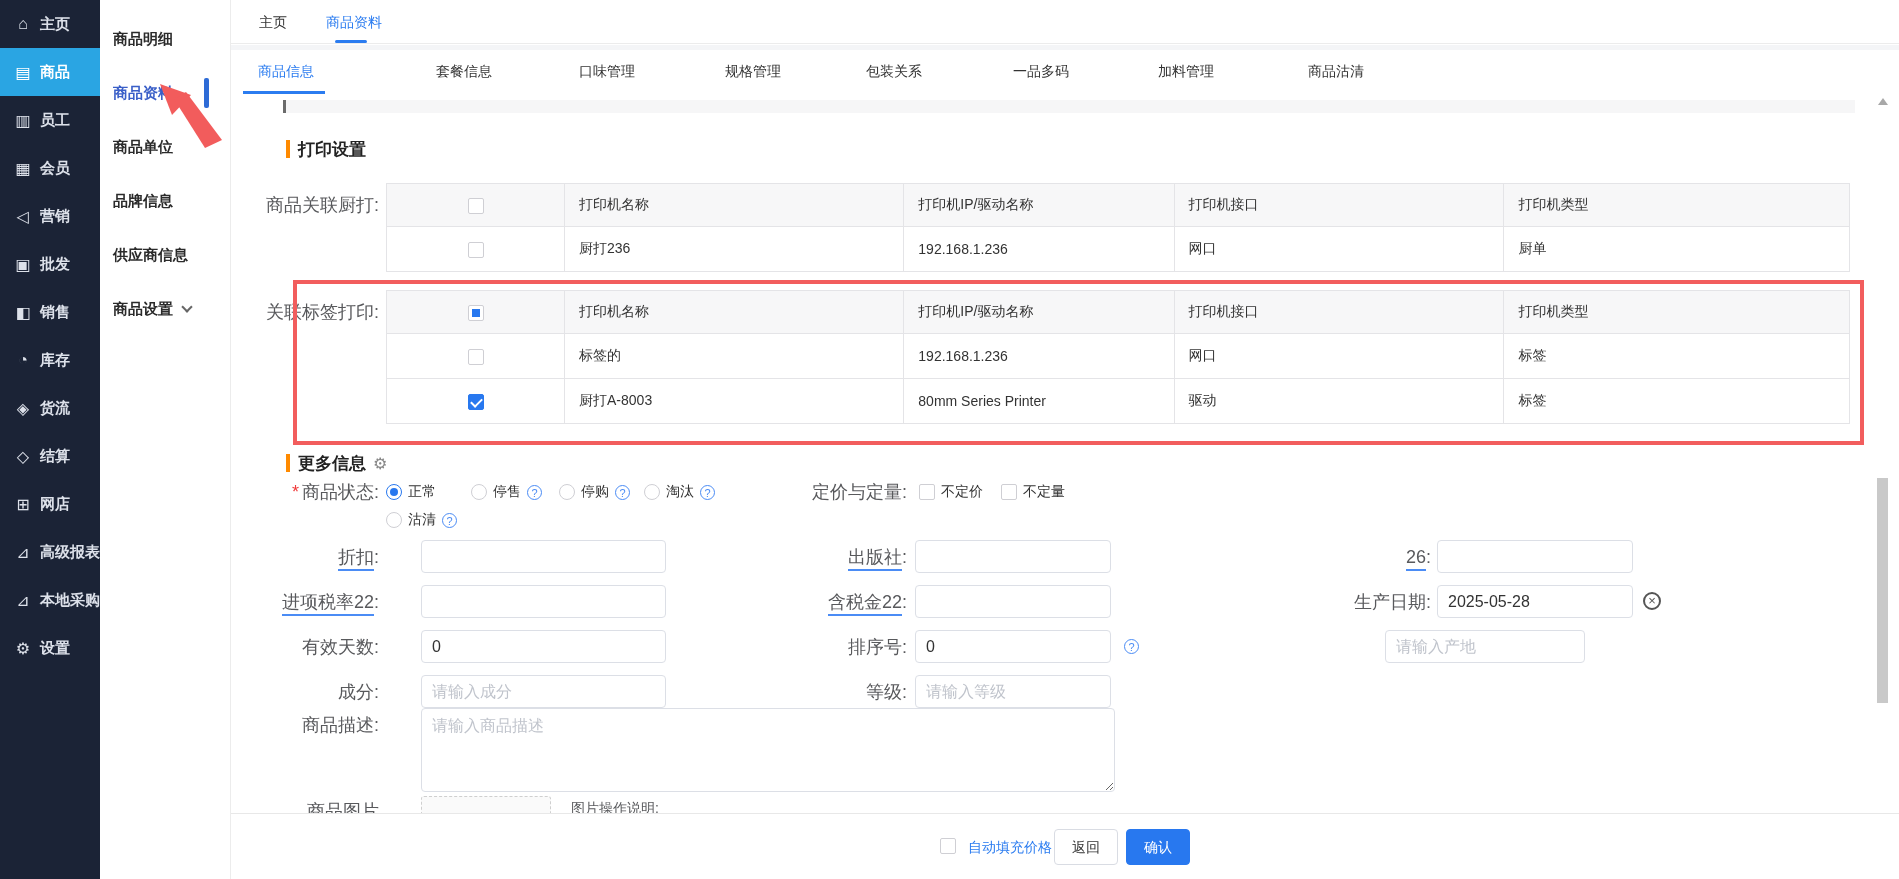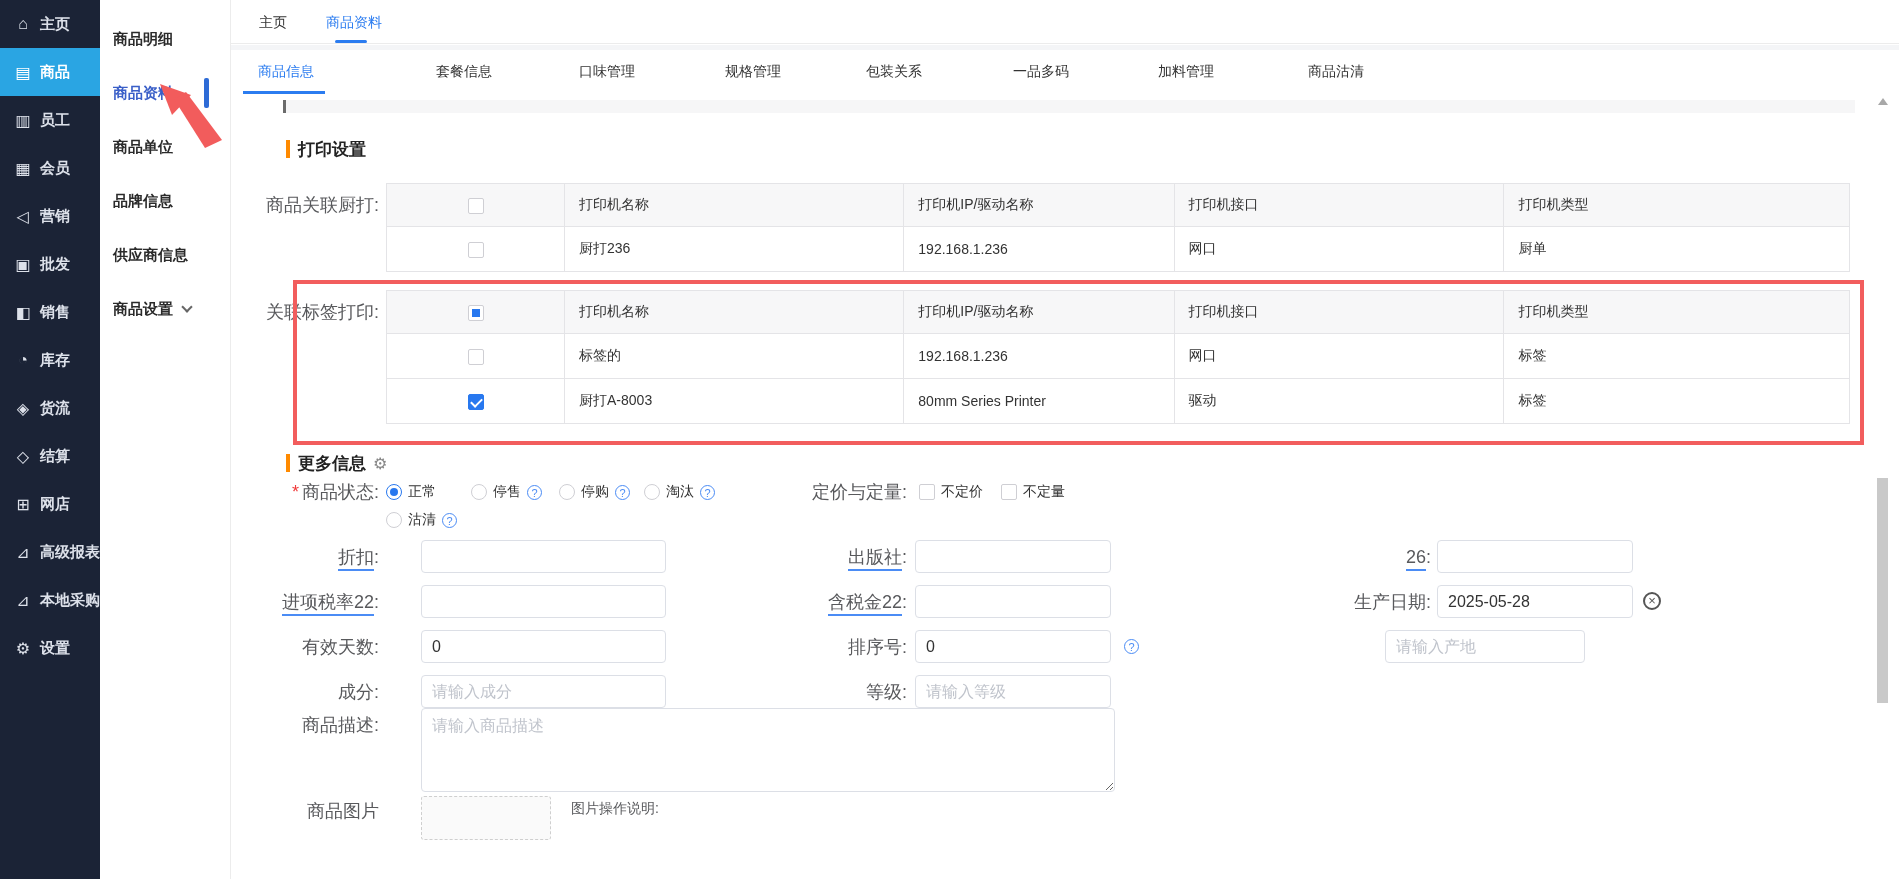--- a/index.html
+++ b/index.html
@@ -308,13 +308,19 @@
   <div class="flabel" style="left:0; top:716px; width:148px"><span>商品描述</span><span>:</span></div>
   <textarea class="inp" style="left: 190px; top: 708px; width: 694px; height: 84px;" placeholder="请输入商品描述"></textarea>
 
   <div class="flabel" style="left:0; top:802px; width:148px"><span>商品图片</span></div>
   <div class="upload-box"></div>
   <div class="img-note"><span>图片操作说明</span><span>:</span></div>
 
   <div class="sb-arrow"></div>
   <div class="sb-thumb"></div>
 
+  <div class="footer">
+    <span class="cb f-cb"></span>
+    <span class="f-autolabel">自动填充价格</span>
+    <span class="btn back">返回</span>
+    <span class="btn confirm">确认</span>
+  </div>
 </main>
 
 </body></html>

